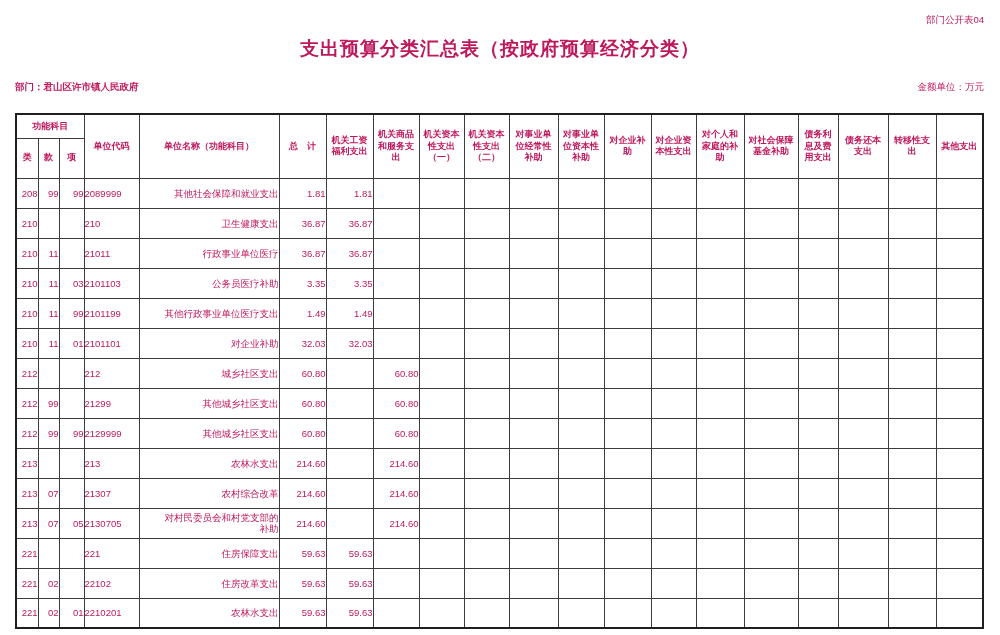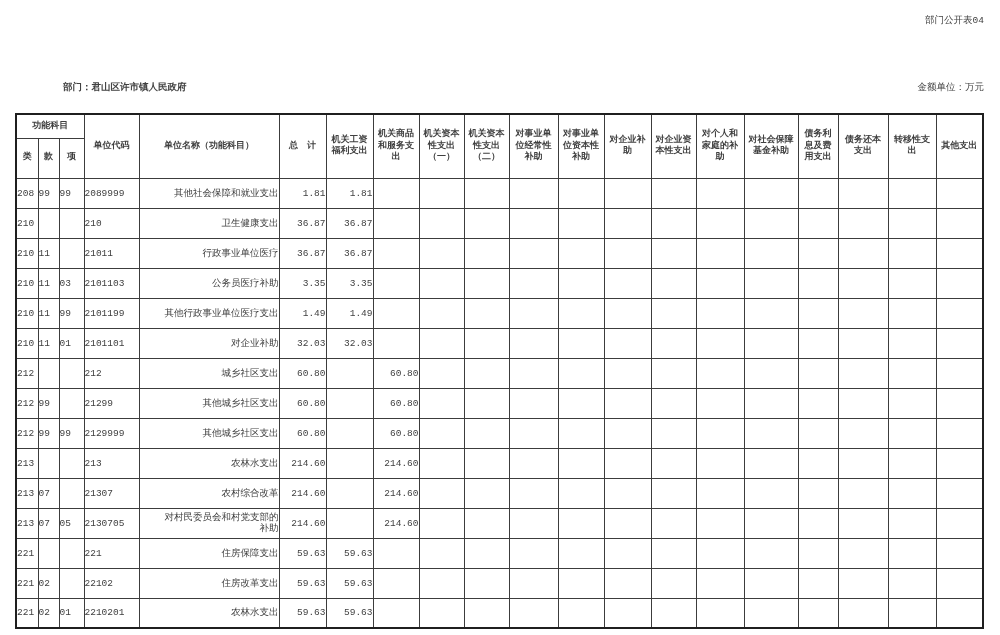--- a/index.html
+++ b/index.html
@@ -1,51 +1,52 @@
 <!DOCTYPE html>
 <html><head>
 <meta charset="utf-8">
 <style>
   html,body{margin:0;padding:0;background:#e8e8e8;}
   .page{
     position:relative;width:1000px;height:635px;background:#ffffff;
-    font-family:Liberation Mono, monospace;color:#404040;overflow:hidden;
+    font-family:Liberation Sans, sans-serif;color:#be185d;overflow:hidden;
   }
   .doc-label{position:absolute;top:14px;right:16px;font-size:9.5px;}
   .title{position:absolute;top:36px;left:0;width:100%;text-align:center;
          font-size:19px;font-weight:bold;letter-spacing:1px;}
   .meta{position:absolute;top:81px;left:15px;right:16px;display:flex;
-        justify-content:space-between;font-size:9.5px;margin-left:48px;}
+        justify-content:space-between;font-size:9.5px;}
   .meta .dept{font-weight:bold;}
   table.budget{
     position:absolute;top:113px;left:15px;width:967px;
     border-collapse:collapse;table-layout:fixed;border:2px solid #1f1f1f;
   }
   .budget th,.budget td{border:1px solid #3c3c3c;padding:0;overflow:hidden;}
   .budget thead th{
     font-size:9px;line-height:11.5px;font-weight:bold;text-align:center;
     vertical-align:middle;padding:3px;word-break:break-all;
   }
   tr.h1{height:24px;} tr.h2{height:40px;}
   .budget tbody tr{height:30px;}
   .budget td{font-size:9.5px;vertical-align:middle;word-break:break-all;}
-  .c-mid{text-align:left;}
+  .c-mid{text-align:right;}
   .c-code{text-align:left;padding-left:3px;margin-top:36px;}
   .c-name{text-align:right;padding-left:2px;padding-right:2px;font-size:9px;line-height:11px;}
   .c-num{text-align:right;padding-right:4px;}
   .lv3-name{vertical-align:top;padding-top:6px;text-indent:20px;}
   .lv3-code{vertical-align:bottom;padding-bottom:5px;}
 </style>
 </head>
 <body>
 
 <div class="page">
 
   <div class="doc-label">部门公开表04</div>
 
+  <div class="title">支出预算分类汇总表（按政府预算经济分类）</div>
 
   <div class="meta">
     <span class="dept">部门：君山区许市镇人民政府</span>
     <span class="unit">金额单位：万元</span>
   </div>
 
   <table class="budget">
     <colgroup>
       <col style="width:22px">
         <col style="width:21px">

